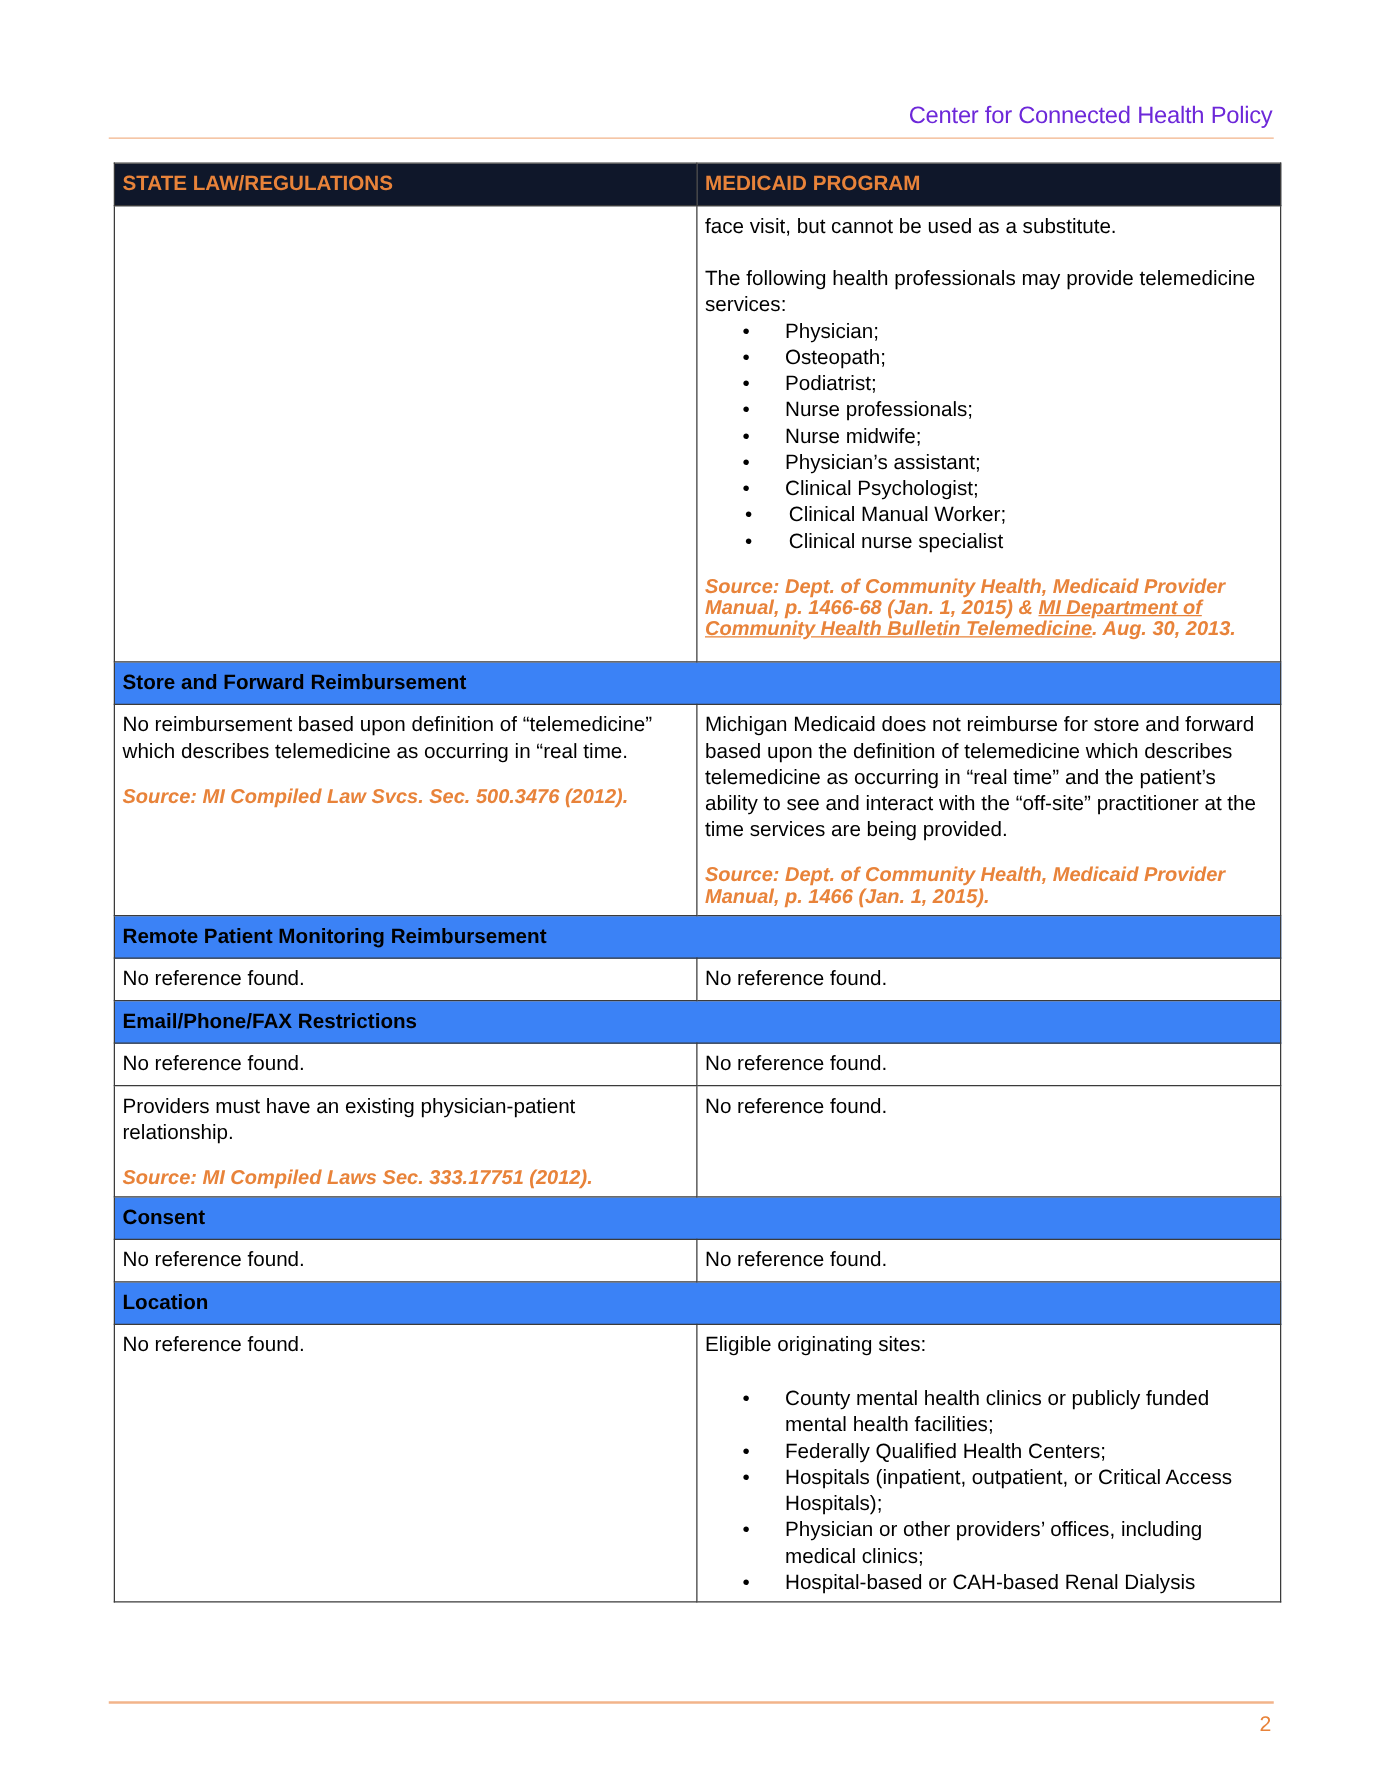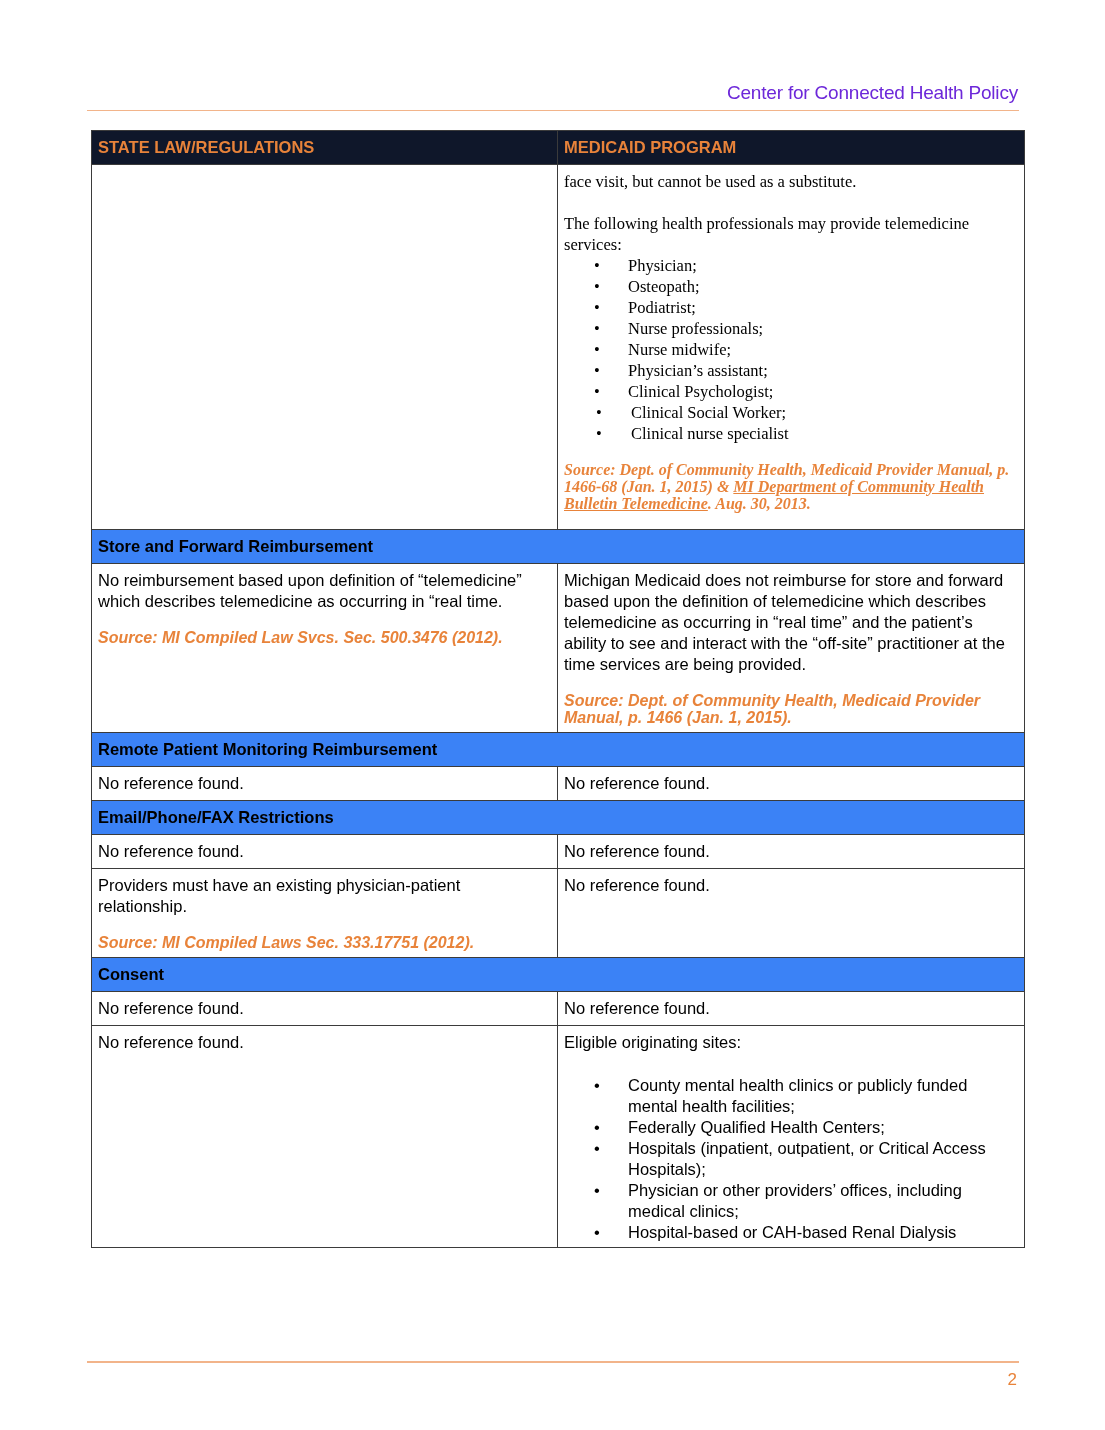--- a/index.html
+++ b/index.html
@@ -66,34 +66,34 @@
   <colgroup>
       <col class="c1">
       <col class="c2">
     </colgroup>
   <tbody>
       <tr>
     <th class="colhead">STATE LAW/REGULATIONS</th>
     <th class="colhead">MEDICAID PROGRAM</th>
   </tr>
 
-  <tr style="height:365px;font-family:Liberation Serif, serif;">
+  <tr style="height:365px;">
     <td></td>
     <td>
       <p class="t">face visit, but cannot be used as a substitute.</p>
       <p class="t gap">The following health professionals may provide telemedicine services:</p>
       <ul class="bul">
         <li>Physician;</li>
         <li>Osteopath;</li>
         <li>Podiatrist;</li>
         <li>Nurse professionals;</li>
         <li>Nurse midwife;</li>
         <li>Physician’s assistant;</li>
         <li>Clinical Psychologist;</li>
-        <li class="shift">Clinical Social Worker;</li>
+        <li class="shift">Clinical Manual Worker;</li>
         <li class="shift">Clinical nurse specialist</li>
       </ul>
       <div class="src"><span>Source: Dept. of Community Health, Medicaid Provider Manual, p. 1466-68 (Jan. 1, 2015) &amp; </span><a href="#">MI Department of Community Health Bulletin Telemedicine</a><span>. Aug. 30, 2013.</span></div>
     </td>
   </tr>
 
   <tr>
     <td class="section" colspan="2">Store and Forward Reimbursement</td>
   </tr>
   <tr>
@@ -133,20 +133,23 @@
 
   <tr>
     <td class="section" colspan="2">Consent</td>
   </tr>
   <tr>
     <td>No reference found.</td>
     <td>No reference found.</td>
   </tr>
 
   <tr>
+    <td class="section" colspan="2">Location</td>
+  </tr>
+  <tr>
     <td>No reference found.</td>
     <td style="padding-bottom:4px;">
       <p class="t">Eligible originating sites:</p>
       <ul class="bul" style="margin-top:22px;">
         <li>County mental health clinics or publicly funded mental health facilities;</li>
         <li>Federally Qualified Health Centers;</li>
         <li>Hospitals (inpatient, outpatient, or Critical Access Hospitals);</li>
         <li>Physician or other providers’ offices, including medical clinics;</li>
         <li>Hospital-based or CAH-based Renal Dialysis</li>
       </ul>

